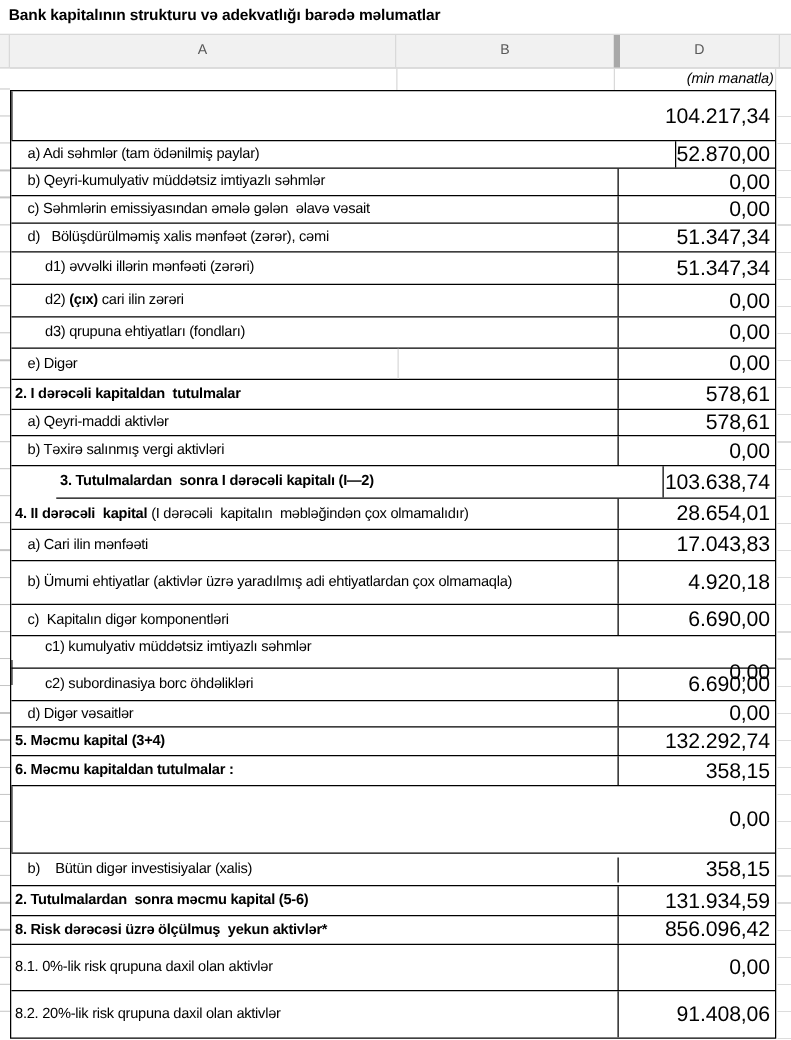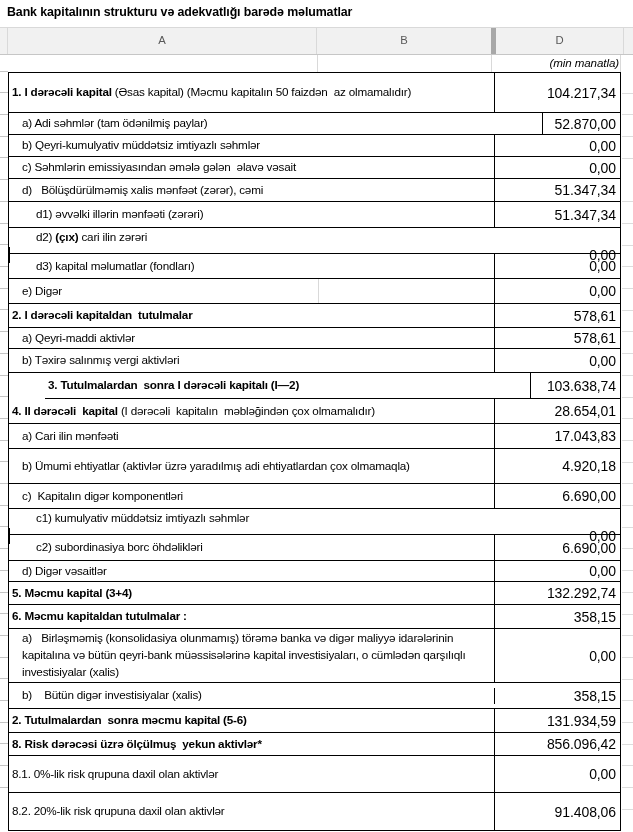--- a/index.html
+++ b/index.html
@@ -57,21 +57,21 @@
     width:485px; padding:1px 4px 1px 3px; white-space:pre-wrap;
     font-size:11.7px; letter-spacing:-0.2px; line-height:1.45;
   }
   .label.lvl1{padding-left:13px;}
   .label.lvl2{padding-left:27px;}
   .label .b{font-weight:bold;}
   .label.split-a{width:309px;}
   .spacer{width:176px; border-left:1px solid #d9d9d9;}
   .value{
     flex:1; border-left:1.4px solid #000; justify-content:flex-end;
-    padding-right:4px; font-size:14px; letter-spacing:-0.1px; white-space:pre;
+    padding-right:4px; font-size:17px; letter-spacing:-0.1px; white-space:pre;
   }
 </style>
 </head>
 <body>
 
 <div class="page">
 
   <div class="title">Bank kapitalının strukturu və adekvatlığı barədə məlumatlar</div>
 
   <div class="colstrip">
@@ -88,21 +88,20 @@
     <div class="vline" style="left:491px"></div>
     <div class="vline" style="left:620px"></div>
     <div class="units-note">(min manatla)</div>
   </div>
 
   <div class="ticks-left"></div>
   <div class="ticks-right"></div>
 
   <div class="tbl">
       <div class="row" style="height: 40px;">
-        <div class="cell label lvl0"><span class="b">1. I dərəcəli kapital</span><span> (Əsas kapital) (Məcmu kapitalın 50 faizdən  az olmamalıdır)</span></div>
         <div class="cell value">104.217,34</div>
       </div>
       <div class="row" style="height: 22px; gap: 48px;">
         <div class="cell label lvl1"><span>a) Adi səhmlər (tam ödənilmiş paylar)</span></div>
         <div class="cell value">52.870,00</div>
       </div>
       <div class="row" style="height: 22px;">
         <div class="cell label lvl1"><span>b) Qeyri-kumulyativ müddətsiz imtiyazlı səhmlər</span></div>
         <div class="cell value">0,00</div>
       </div>
@@ -111,26 +110,26 @@
         <div class="cell value">0,00</div>
       </div>
       <div class="row" style="height: 23px;">
         <div class="cell label lvl1"><span>d)   Bölüşdürülməmiş xalis mənfəət (zərər), cəmi</span></div>
         <div class="cell value">51.347,34</div>
       </div>
       <div class="row" style="height: 26px;">
         <div class="cell label lvl2"><span>d1) əvvəlki illərin mənfəəti (zərəri)</span></div>
         <div class="cell value">51.347,34</div>
       </div>
-      <div class="row" style="height: 26px; flex-direction: column;">
+      <div class="row" style="height: 26px;">
         <div class="cell label lvl2"><span>d2) </span><span class="b">(çıx)</span><span> cari ilin zərəri</span></div>
         <div class="cell value">0,00</div>
       </div>
       <div class="row" style="height: 25px;">
-        <div class="cell label lvl2"><span>d3) kapital məlumatlar (fondları)</span></div>
+        <div class="cell label lvl2"><span>d3) qrupuna ehtiyatları (fondları)</span></div>
         <div class="cell value">0,00</div>
       </div>
       <div class="row" style="height: 25px;">
         <div class="cell label lvl1 split-a"><span>e) Digər</span></div>
         <div class="cell spacer"></div>
         <div class="cell value">0,00</div>
       </div>
       <div class="row" style="height: 24px;">
         <div class="cell label lvl0"><span class="b">2. I dərəcəli kapitaldan  tutulmalar</span></div>
         <div class="cell value">578,61</div>
@@ -177,21 +176,20 @@
       </div>
       <div class="row" style="height: 23px;">
         <div class="cell label lvl0"><span class="b">5. Məcmu kapital (3+4)</span></div>
         <div class="cell value">132.292,74</div>
       </div>
       <div class="row" style="height: 24px;">
         <div class="cell label lvl0"><span class="b">6. Məcmu kapitaldan tutulmalar :</span></div>
         <div class="cell value">358,15</div>
       </div>
       <div class="row" style="height: 54px;">
-        <div class="cell label lvl1"><span>a)   Birləşməmiş (konsolidasiya olunmamış) törəmə banka və digər maliyyə idarələrinin kapitalına və bütün qeyri-bank müəssisələrinə kapital investisiyaları, o cümlədən qarşılıqlı investisiyalar (xalis)</span></div>
         <div class="cell value">0,00</div>
       </div>
       <div class="row" style="height: 26px; align-items: center;">
         <div class="cell label lvl1"><span>b)    Bütün digər investisiyalar (xalis)</span></div>
         <div class="cell value">358,15</div>
       </div>
       <div class="row" style="height: 24px;">
         <div class="cell label lvl0"><span class="b">2. Tutulmalardan  sonra məcmu kapital (5-6)</span></div>
         <div class="cell value">131.934,59</div>
       </div>

